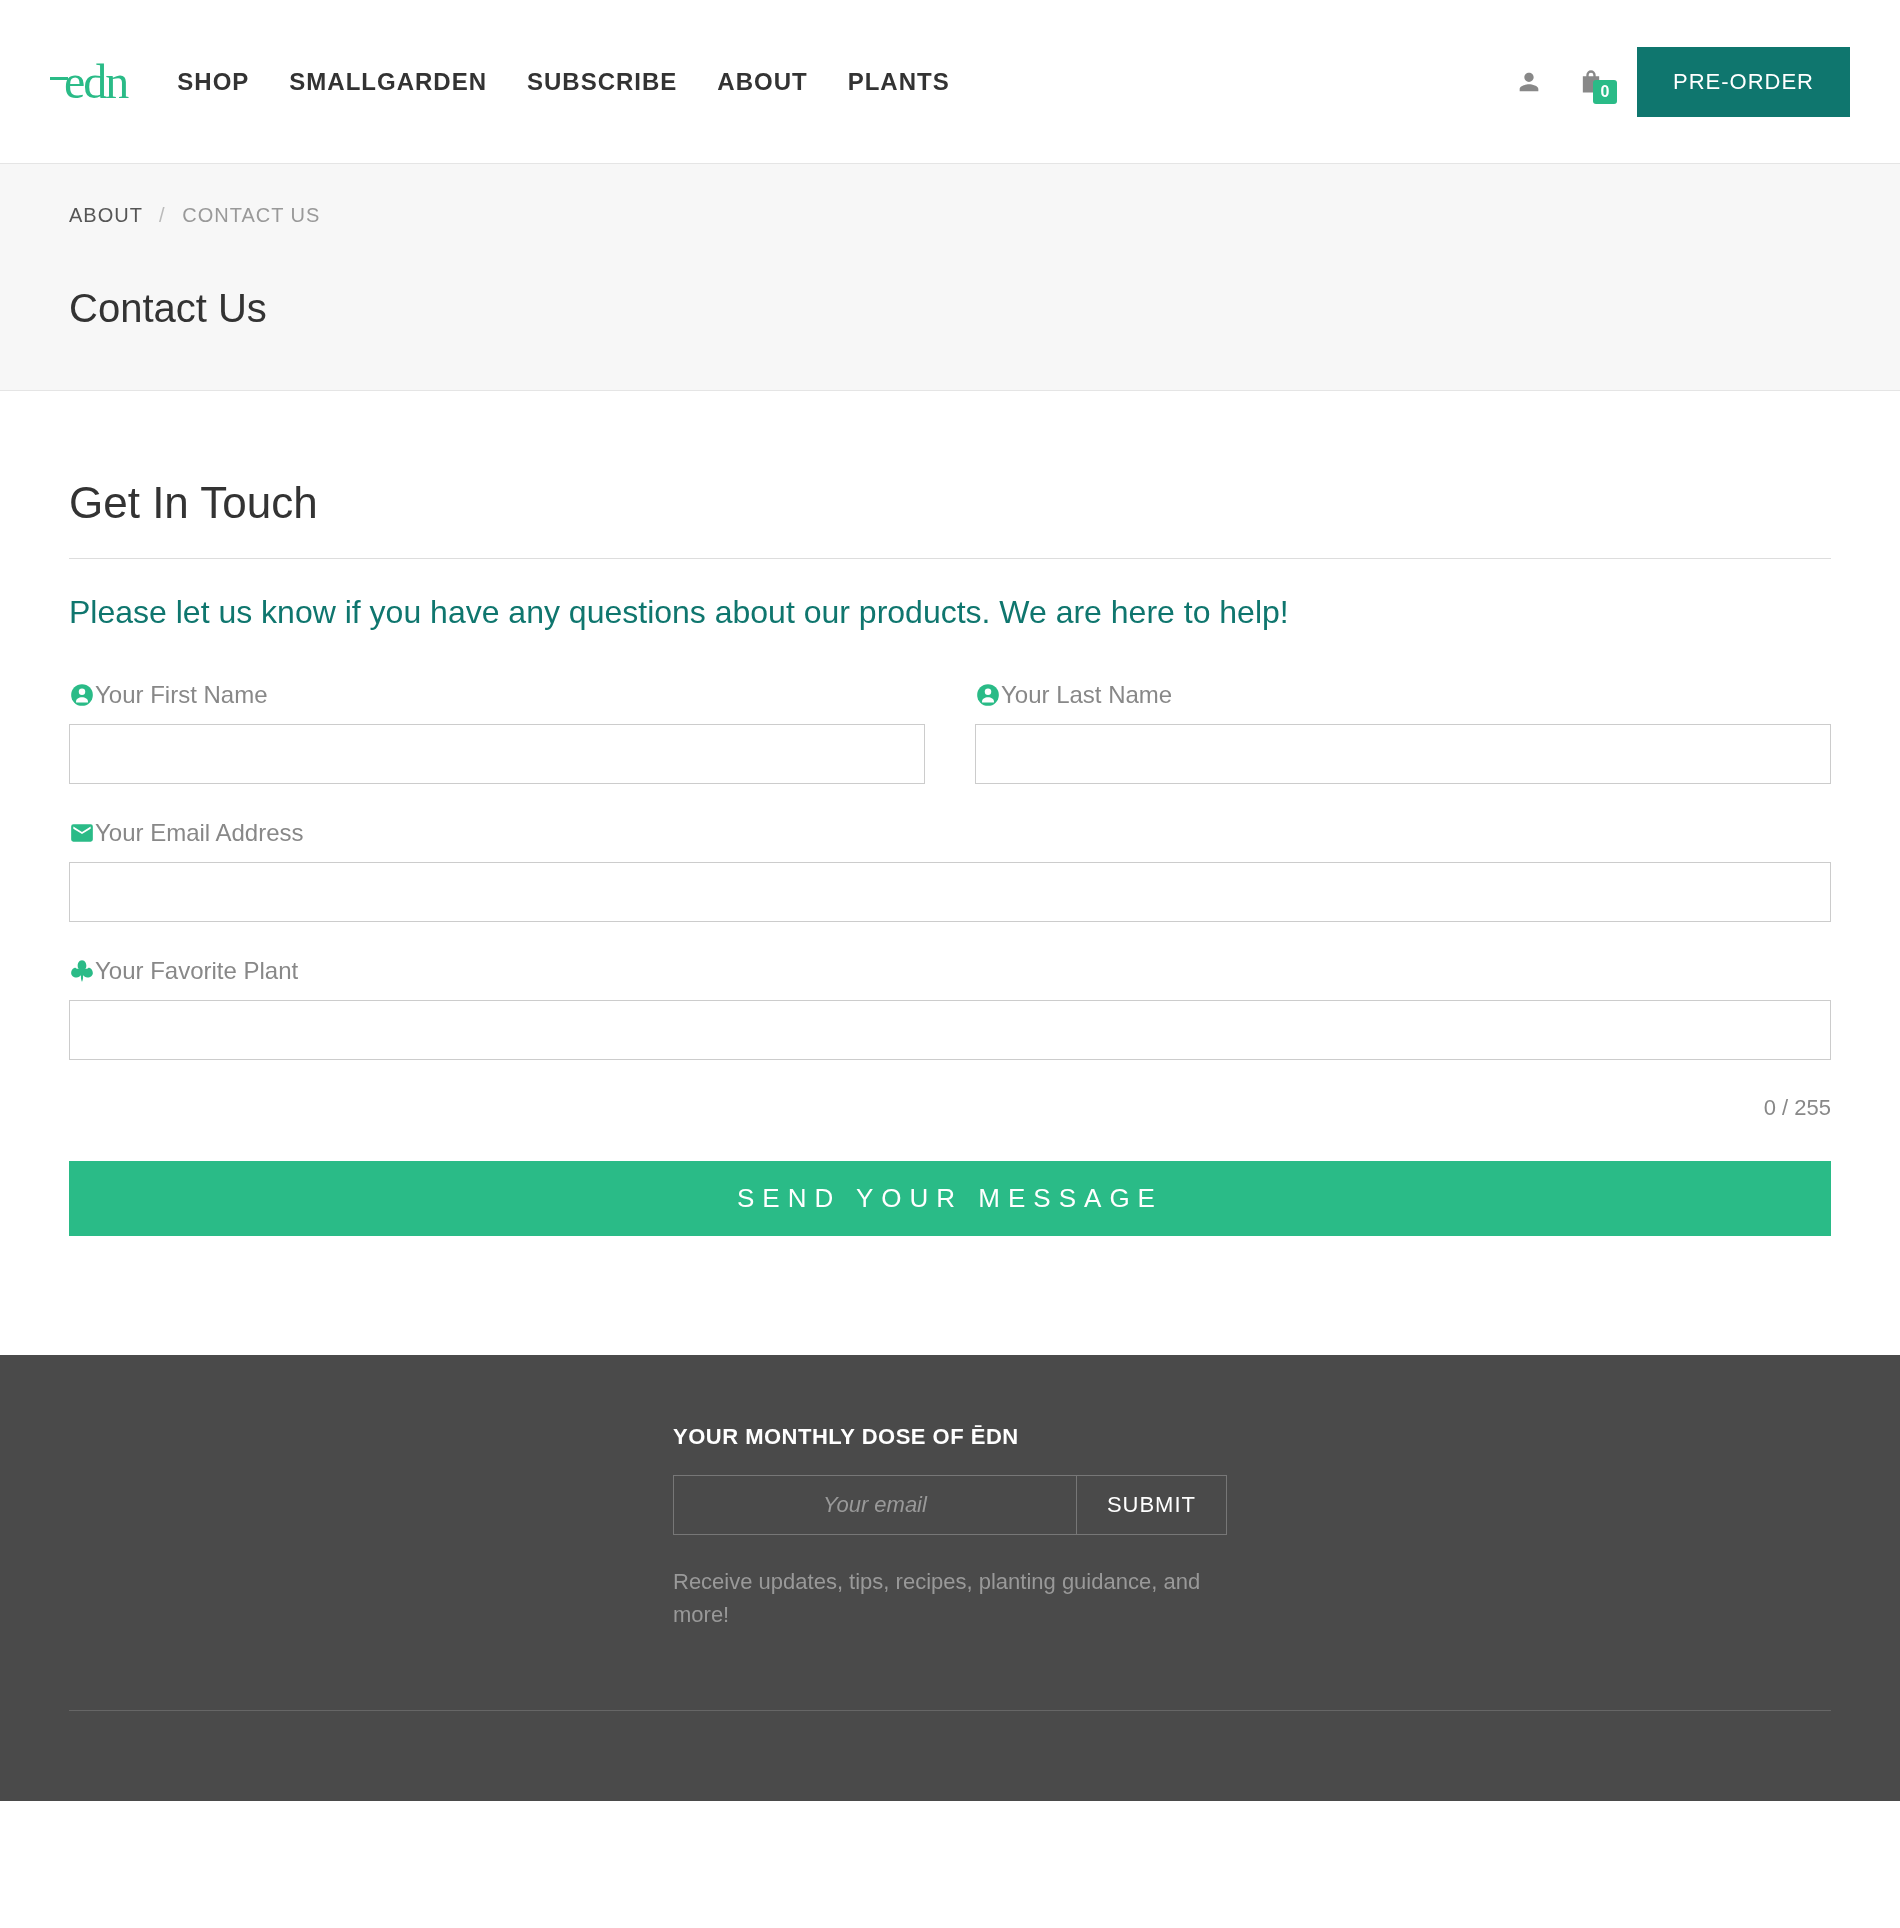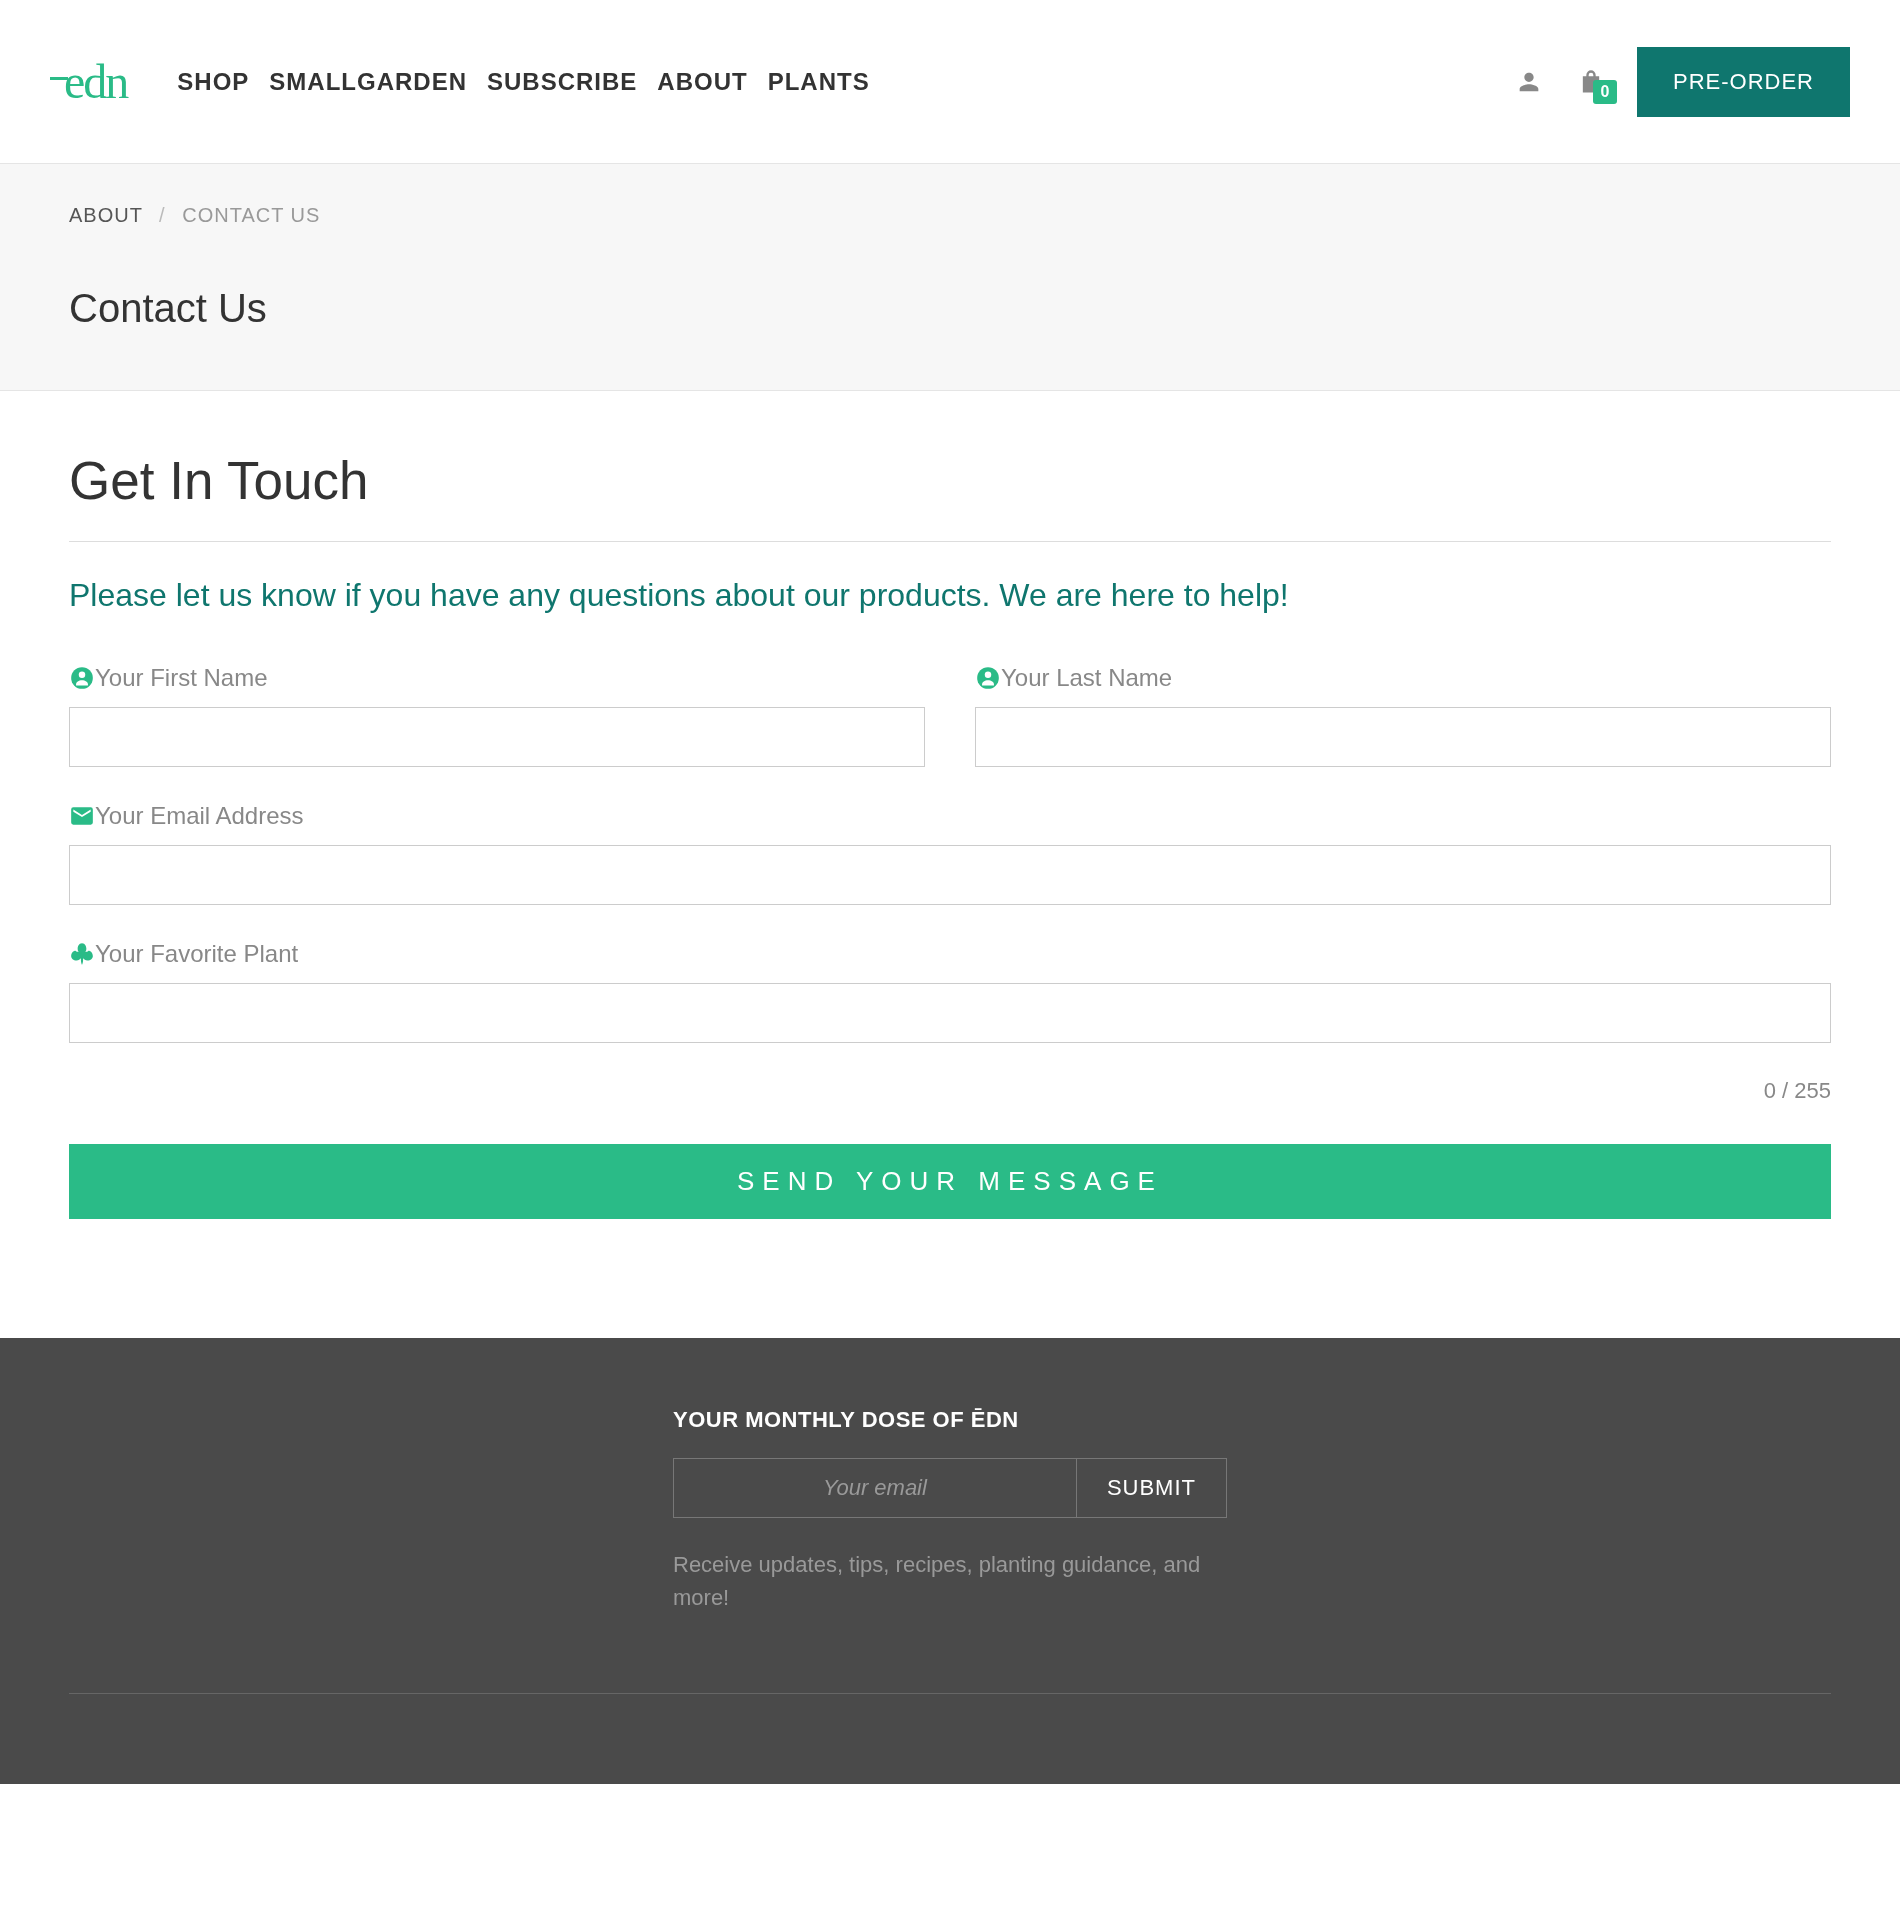--- a/index.html
+++ b/index.html
@@ -3,38 +3,38 @@
 <meta charset="utf-8">
 <style>
 * { box-sizing: border-box; margin: 0; padding: 0; }
 body { font-family: Arial, Helvetica, sans-serif; color: #333; background: #fff; }
 a { text-decoration: none; color: inherit; }
 
 
 .header { display: flex; align-items: center; padding: 0 50px; height: 164px; border-bottom: 1px solid #e5e5e5; }
 .logo { color: #2abb87; font-size: 48px; font-weight: 300; letter-spacing: -2px; margin-right: 50px; font-family: Georgia, serif; }
 .logo .bar { display: inline-block; width: 18px; height: 3px; background: #2abb87; vertical-align: 18px; margin-right: -4px; }
-.nav { display: flex; gap: 20px; }
+.nav { display: flex; gap: 40px; }
 .nav-item { font-size: 24px; font-weight: 600; letter-spacing: 1px; color: #333; cursor: pointer; }
 .header-right { margin-left: auto; display: flex; align-items: center; gap: 30px; }
 .icon-btn { width: 32px; height: 32px; display: flex; align-items: center; justify-content: center; cursor: pointer; position: relative; }
 .icon-btn svg { width: 28px; height: 28px; fill: #888; }
 .cart-badge { position: absolute; bottom: -6px; right: -10px; background: #2abb87; color: #fff; font-size: 16px; width: 24px; height: 24px; border-radius: 3px; display: flex; align-items: center; justify-content: center; font-weight: 600; }
 .preorder-btn { background: #0f766e; color: #fff; border: none; padding: 22px 36px; font-size: 22px; letter-spacing: 1px; cursor: pointer; }
 
 
 .breadcrumb-section { background: #f7f7f7; padding: 40px 69px 59px; border-bottom: 1px solid #e5e5e5; }
 .breadcrumb { font-size: 20px; letter-spacing: 1px; margin-bottom: 59px; color: #555; }
 .breadcrumb .sep { color: #bbb; margin: 0 10px; }
 .breadcrumb .current { color: #999; }
 .page-title-small { font-size: 40px; color: #333; font-weight: 400; }
 
 
 .main { padding: 59px 69px 119px; }
-.main-title { font-size: 53px; font-weight: 400; color: #333; margin-bottom: 30px; }
+.main-title { font-size: 44px; font-weight: 400; color: #333; margin-bottom: 30px; margin-top: 28px; }
 .divider { border: none; border-top: 1px solid #ddd; margin-bottom: 35px; }
 .intro { font-size: 32px; color: #0f766e; margin-bottom: 50px; }
 
 .form-row { display: flex; gap: 50px; margin-bottom: 35px; }
 .form-group { flex: 1; }
 .form-group.full { width: 100%; }
 .label-row { display: flex; align-items: center; margin-bottom: 15px; }
 .label-row svg { width: 26px; height: 26px; fill: #2abb87; flex-shrink: 0; }
 .label-text { font-size: 24px; color: #888; }
 .form-input { width: 100%; border: 1px solid #ccc; padding: 16px; font-size: 22px; background: #fff; }

